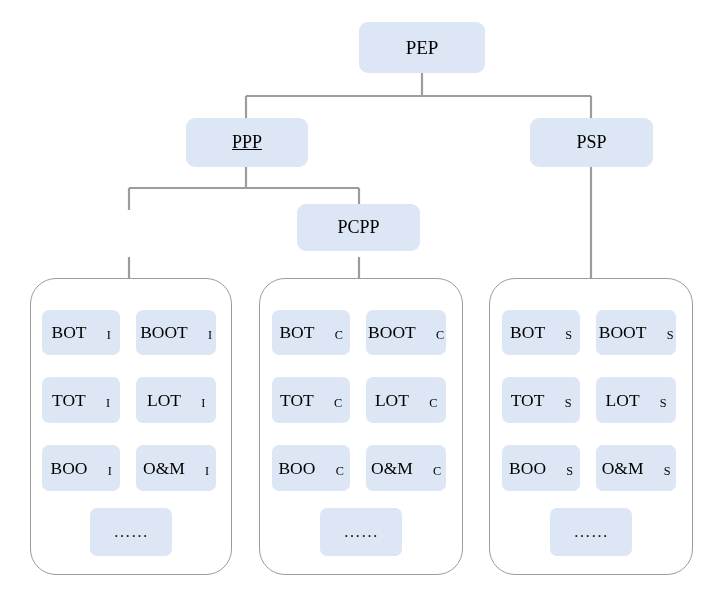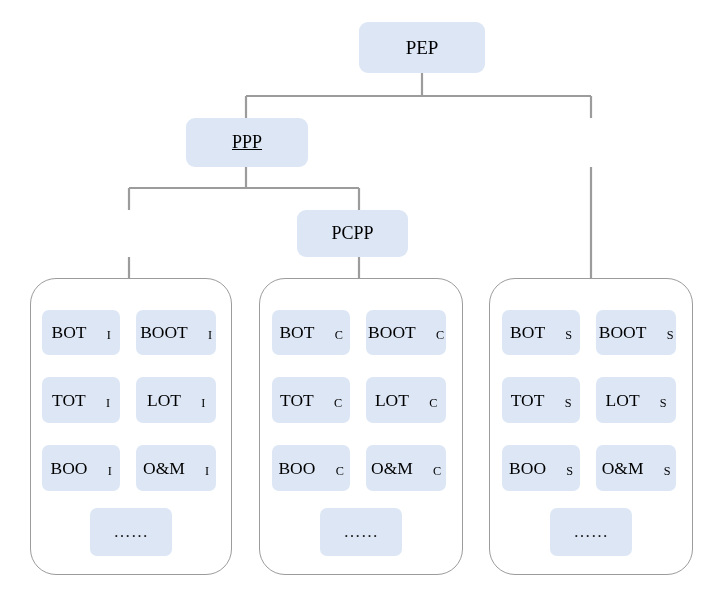--- a/index.html
+++ b/index.html
@@ -103,22 +103,25 @@
   <div class="group-container" style="left:259px; top:278px; width:204px; height:297px;"></div>
   <div class="group-container" style="left:489px; top:278px; width:204px; height:297px;"></div>
 
   <div class="node level-1" style="left:359px; top:22px; width:126px; height:51px;">
     <span class="label">PEP</span>
   </div>
 
   <div class="node level-2" style="left:186px; top:118px; width:122px; height:49px;text-decoration:underline;">
     <span class="label">PPP</span>
   </div>
-
-  <div class="node level-3" style="left:297px; top:210px; width:111px; height:47px;">
+  <div class="node level-2" style="left:530px; top:118px; width:123px; height:49px;">
+    <span class="label">PSP</span>
+  </div>
+
+  <div class="node level-3" style="left:297px; top:204px; width:123px; height:47px;">
     <span class="label">PCPP</span>
   </div>
 
   <div class="node leaf" style="left:42px; top:310px; width:78px; height:45px;">
     <span>BOT</span>
       <span class="sub">I</span>
   </div>
   <div class="node leaf" style="left:136px; top:310px; width:80px; height:45px;">
     <span>BOOT</span>
       <span class="sub">I</span>

